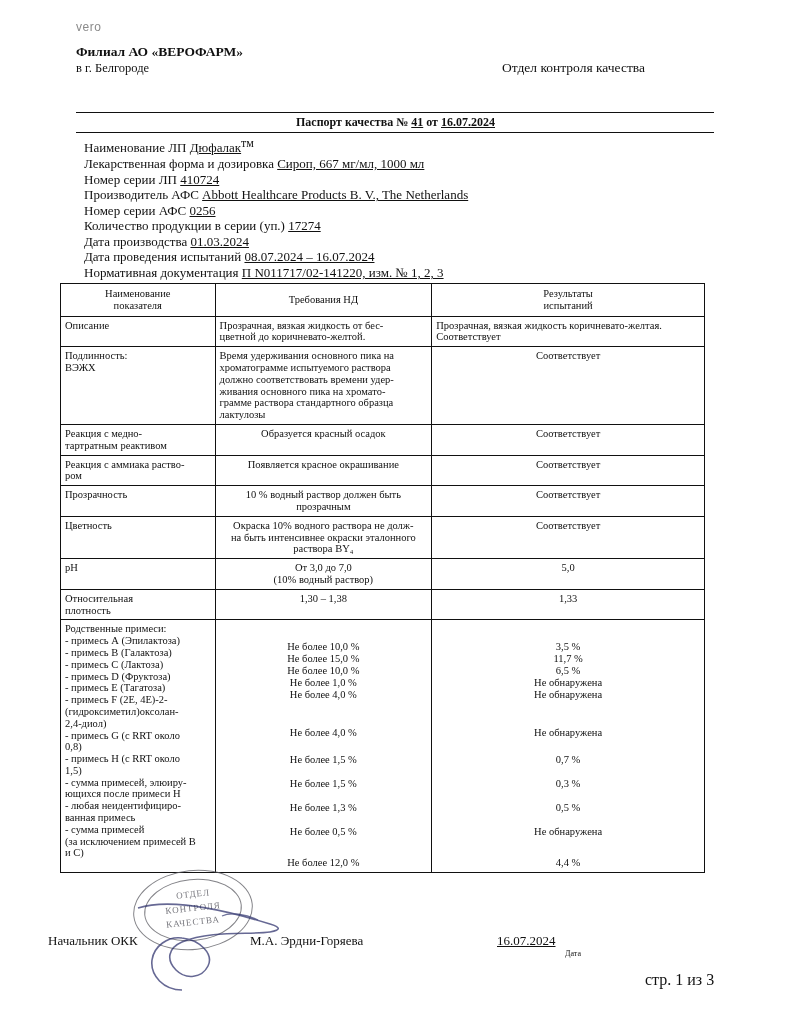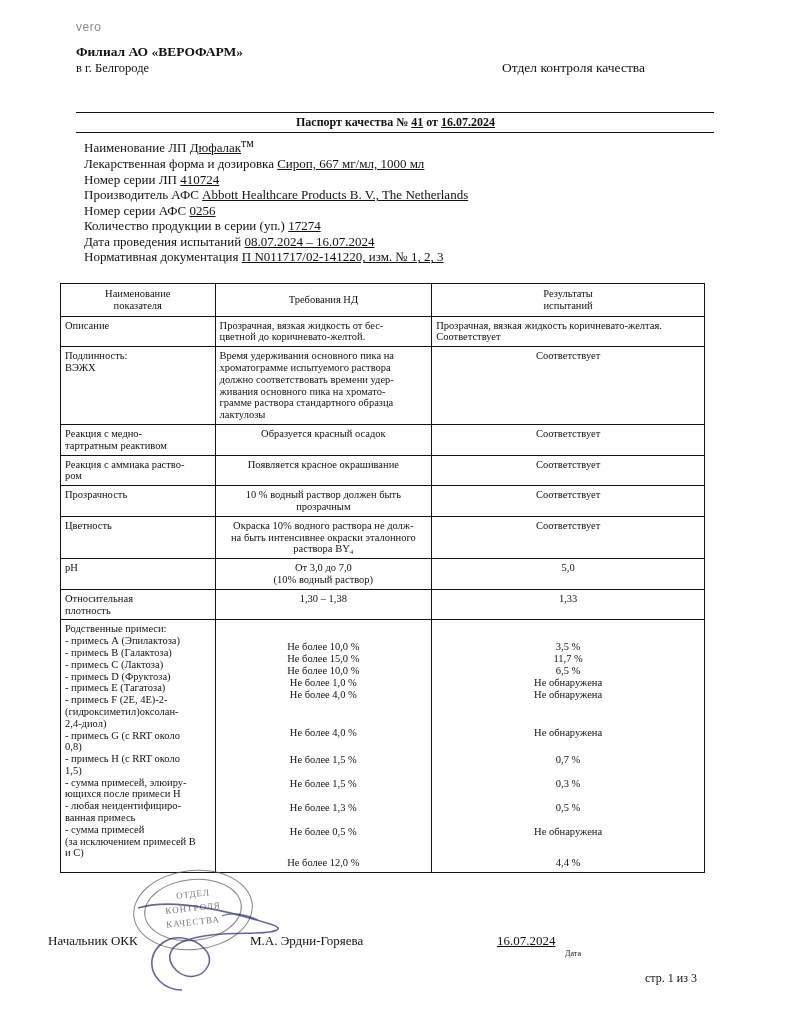--- a/index.html
+++ b/index.html
@@ -111,21 +111,21 @@
     position: absolute;
     left: 0;
     top: 915px;
     width: 791px;
     font-size: 13px;
   }
   .sig-title { position: absolute; left: 48px; top: 18px; }
   .sig-person { position: absolute; left: 250px; top: 18px; }
   .sig-date { position: absolute; left: 497px; top: 18px; text-decoration: underline; }
   .sig-date-label { position: absolute; left: 565px; top: 34px; font-size: 8px; }
-  .page-num { position: absolute; left: 645px; top: 56px; font-size: 12px; }
+  .page-num { position: absolute; left: 645px; top: 56px; font-size: 16px; }
 
   .stamp {
     position: absolute;
     left: 128px;
     top: 865px;
     width: 130px;
     height: 90px;
     pointer-events: none;
   }
   .stamp .ellipse {
@@ -191,20 +191,21 @@
     <span class="u">16.07.2024</span>
   </div>
 
   <div class="fields" id="fields-block">
       <div class="row"><span>Наименование ЛП </span><span class="val">Дюфалак</span><span class="sup">тм</span></div>
       <div class="row"><span>Лекарственная форма и дозировка </span><span class="val">Сироп, 667 мг/мл, 1000 мл</span></div>
       <div class="row"><span>Номер серии ЛП </span><span class="val">410724</span></div>
       <div class="row"><span>Производитель АФС </span><span class="val">Abbott Healthcare Products B. V., The Netherlands</span></div>
       <div class="row"><span>Номер серии АФС </span><span class="val">0256</span></div>
       <div class="row"><span>Количество продукции в серии (уп.) </span><span class="val">17274</span></div>
+      <div class="row"><span>Дата производства </span><span class="val">01.03.2024</span></div>
       <div class="row"><span>Дата проведения испытаний </span><span class="val">08.07.2024 – 16.07.2024</span></div>
       <div class="row"><span>Нормативная документация </span><span class="val">П N011717/02-141220, изм. № 1, 2, 3</span></div>
     </div>
 
   <table class="main">
     <thead>
       <tr>
         <th class="c1 nb">Наименование
 показателя</th>
         <th class="c2 nb">Требования НД</th>

